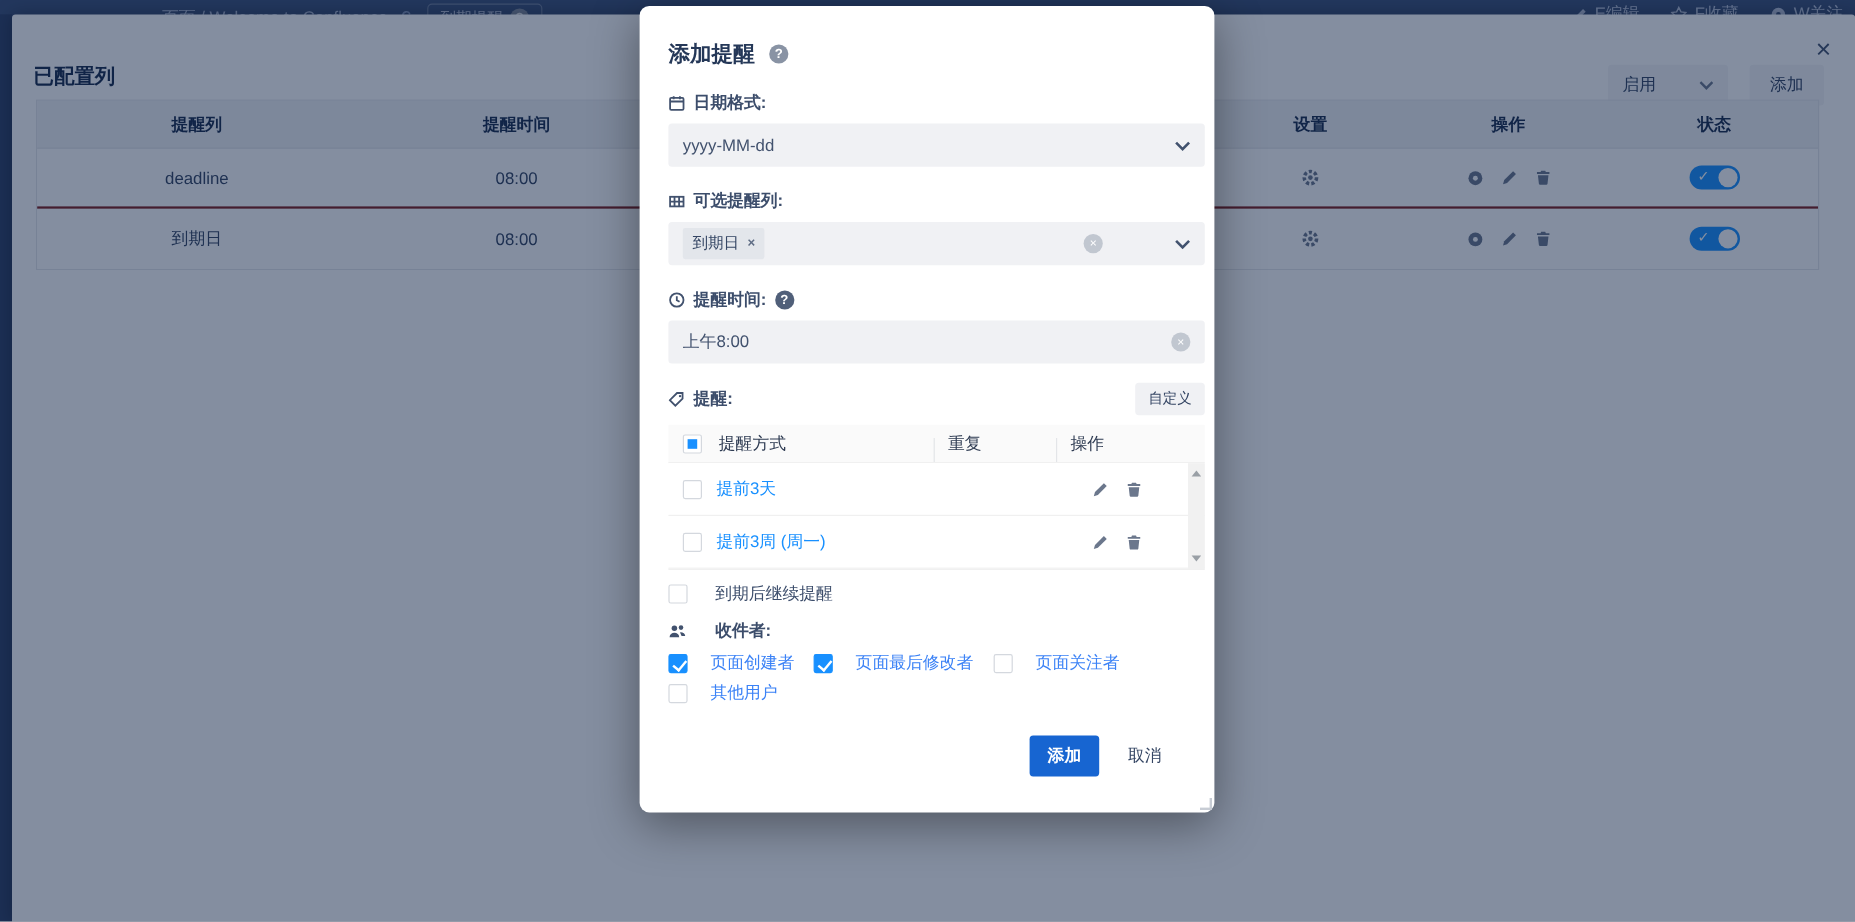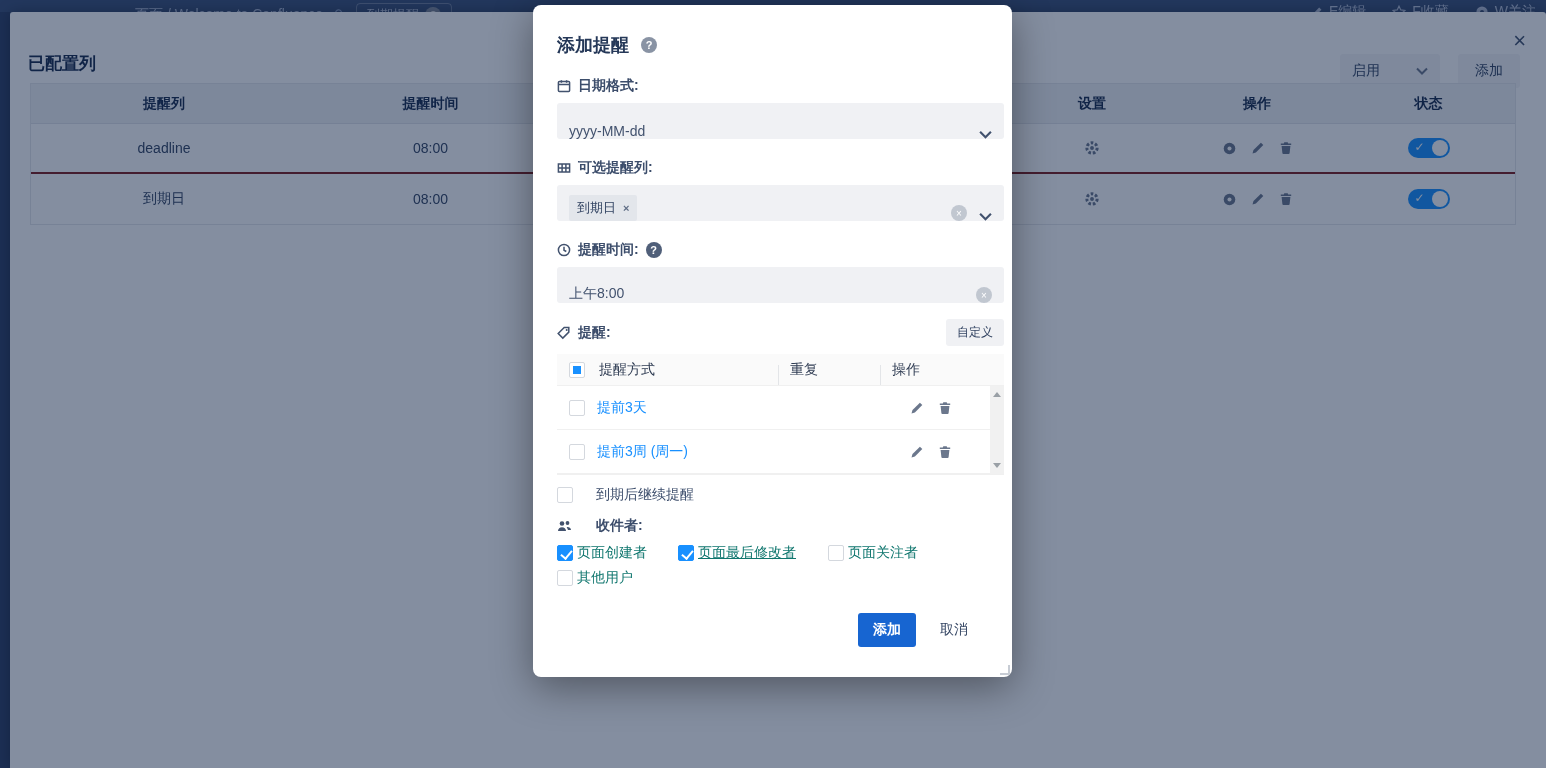--- a/index.html
+++ b/index.html
@@ -43,22 +43,22 @@
 
   
   .modal { position:absolute; left:533px; top:5px; width:479px; height:672px; background:#fff; z-index:100;
            border-radius:8px; box-shadow:0 10px 40px rgba(0,0,0,.4); padding:28px 8px 0 24px; overflow:hidden; }
   .m-title-row { display:flex; align-items:center; gap:12px; }
   .m-title { font-size:18px; font-weight:bold; color:#253858; }
   .qmark { width:16px; height:16px; border-radius:50%; background:#8993a4; color:#fff; font-size:11px; font-weight:bold;
            display:inline-flex; align-items:center; justify-content:center; }
   .qmark.dark { background:#505f79; }
   .f-label { display:flex; align-items:center; gap:7px; font-size:14px; font-weight:bold; color:#3c4d6b; margin-top:20px; }
-  .f-box { margin-top:8px; height:36px; background:#f0f1f4; border-radius:3px; display:flex; align-items:flex-end;
-           padding:0 12px; color:#42526e; font-size:14px; }
+  .f-box { margin-top:8px; height:36px; background:#f0f1f4; border-radius:3px; display:flex; align-items:center;
+           padding:0 12px; color:#42526e; font-size:14px;gap:48px; }
   .f-box .grow { flex:1; }
   .chip { display:inline-flex; align-items:center; gap:7px; background:#e3e6eb; border-radius:2px; padding:4px 8px;
           font-size:13px; color:#344563; }
   .chip .x { font-size:11px; font-weight:bold; color:#5e6c84; }
   .clear-circle { width:16px; height:16px; border-radius:50%; background:#c1c7d0; color:#fff; font-size:10px;
                   display:inline-flex; align-items:center; justify-content:center; margin-left:10px; }
   .chev { color:#42526e; margin-left:12px; display:inline-flex; }
 
   .sec-row { display:flex; align-items:center; justify-content:space-between; margin-top:16px; }
   .sec-label { display:flex; align-items:center; gap:7px; font-size:14px; font-weight:bold; color:#3c4d6b; }
@@ -84,22 +84,22 @@
 
   .scrollbar { position:absolute; right:0; top:32px; bottom:0; width:14px; background:#f1f1f1; }
   .sb-up { position:absolute; top:6px; left:3px; width:0; height:0; border-left:4px solid transparent;
            border-right:4px solid transparent; border-bottom:5px solid #9aa0a6; }
   .sb-down { position:absolute; bottom:6px; left:3px; width:0; height:0; border-left:4px solid transparent;
              border-right:4px solid transparent; border-top:5px solid #9aa0a6; }
 
   .cont-row { display:flex; align-items:center; gap:23px; margin-top:11px; font-size:14px; color:#3c4d6b; }
   .recip-label { display:flex; align-items:center; gap:24px; font-size:14px; font-weight:bold; color:#3c4d6b; margin-top:13px; }
   .recip-grid { margin-top:9px; display:flex; flex-wrap:wrap; row-gap:7px; }
-  .recip-item { display:flex; align-items:center; gap:4px; font-size:14px; color:#0f766e; }
-  .recip-item.w1 { width:121px; } .recip-item.w2 { width:150px;text-decoration:underline; } .recip-item.w3 { width:160px; }
+  .recip-item { display:flex; align-items:center; gap:19px; font-size:14px; color:#3b82f6; }
+  .recip-item.w1 { width:121px; } .recip-item.w2 { width:150px; } .recip-item.w3 { width:160px; }
 
   .m-footer { display:flex; align-items:center; justify-content:flex-end; gap:24px; margin-top:26px; padding-right:36px; }
   .primary-btn { background:#1765d1; color:#fff; font-size:14px; border-radius:3px; padding:8px 15px; font-weight:bold; }
   .link-btn { color:#344563; font-size:14px; }
   .resize-notch { position:absolute; right:2px; bottom:2px; width:10px; height:10px;
                   border-right:2px solid #c7ccd4; border-bottom:2px solid #c7ccd4; }
 
   svg { display:block; }
 </style>
 </head>

